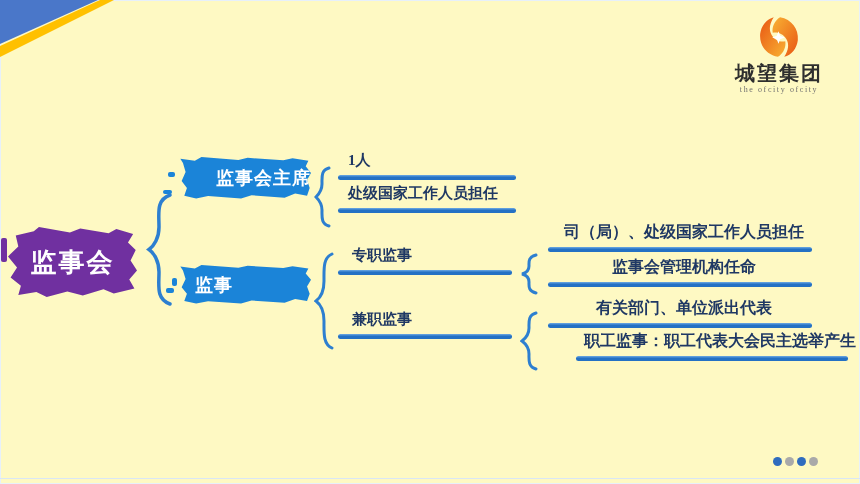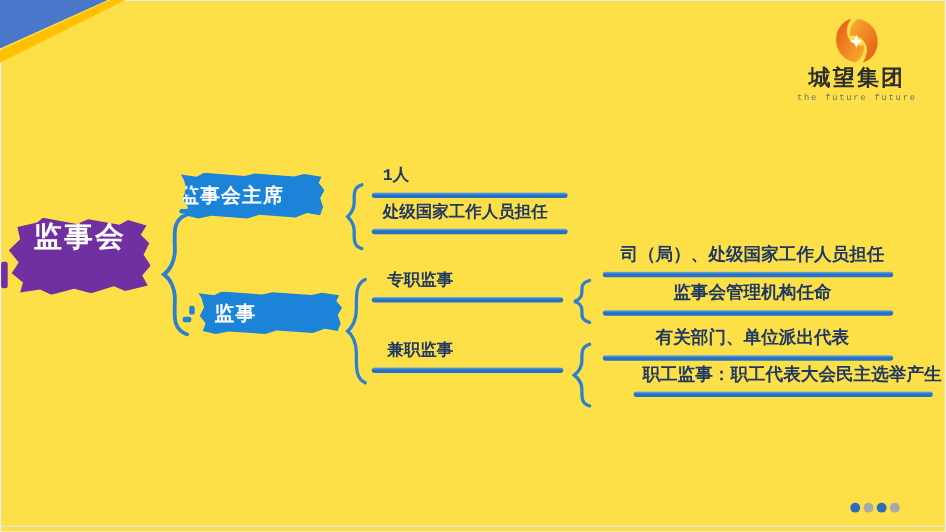--- a/index.html
+++ b/index.html
@@ -1,42 +1,42 @@
 <!DOCTYPE html>
 <html style="--accent-blue: #1b84d8; --brace-blue: #2d7fd0; --underline-blue: #2471c4; --underline-blue-light: #6fabe4; --purple: #7030a0; --navy-text: #1f3864; --corner-blue: #4a77c9; --corner-yellow: #ffc000; --logo-orange: #f9b233; --logo-orange-deep: #e85513; --logo-text: #2e2e2e; --dot-active: #2f6cbe; --dot-inactive: #a9a9a9;"><head>
 <meta charset="utf-8">
 <style>
   html,body{margin:0;padding:0;background:#fff;}
   .slide{
-    position:relative;width:860px;height:484px;overflow:hidden;background:#fde047;
-    font-family:Liberation Mono, monospace;
+    position:relative;width:860px;height:484px;overflow:hidden;background:#fef9c3;
+    font-family:Liberation Serif, serif;
     box-shadow:inset 0 0 0 1px #e7f0fa;
   }
   
   .corner{position:absolute;left:0;top:0;}
   .corner .tri{fill:var(--corner-blue);}
   .corner .stripe{fill:var(--corner-yellow);}
   
   .logo{position:absolute;left:718px;top:14px;width:122px;text-align:center;}
   .logo-icon{display:block;margin:0 auto 2px auto;}
   .logo-name{font-size:20px;font-weight:bold;color:var(--logo-text);letter-spacing:2px;line-height:22px;}
   .logo-tagline{font-size:8px;color:#6f6f6f;letter-spacing:1.6px;margin-top:1px;}
   
   .root-box{
-    position:absolute;left:8px;top:198px;width:129px;height:70px;
-    background:var(--purple);display:flex;justify-content:center;
+    position:absolute;left:8px;top:227px;width:129px;height:70px;
+    background:var(--purple);display:flex;align-items:center;justify-content:center;
     clip-path:polygon(6% 12%,20% 6%,24% 0%,48% 8%,56% 2%,78% 9%,84% 3%,97% 10%,93% 22%,99% 33%,95% 48%,100% 62%,94% 75%,98% 88%,82% 95%,74% 89%,58% 98%,46% 92%,30% 100%,22% 93%,8% 97%,10% 84%,2% 72%,7% 58%,0% 42%,8% 28%);
   }
   .root-box span{color:#fff;font-size:26px;font-weight:bold;letter-spacing:2px;}
   .node-box{
     position:absolute;background:var(--accent-blue);display:flex;align-items:center;
     clip-path:polygon(3% 14%,1% 4%,12% 9%,17% 0%,45% 7%,52% 2%,79% 8%,86% 3%,98% 9%,96% 22%,100% 38%,97% 55%,99% 74%,97% 92%,88% 87%,80% 97%,55% 91%,47% 99%,22% 93%,13% 99%,4% 92%,6% 74%,2% 57%,5% 36%);
   }
   .node-box span{color:#fff;font-size:18px;font-weight:bold;letter-spacing:1px;}
-  .box-chairman{left:163px;top:157px;width:132px;height:42px;justify-content:flex-start;}
+  .box-chairman{left:179px;top:157px;width:132px;height:42px;justify-content:flex-end;}
   .box-supervisor{left:179px;top:265px;width:132px;height:39px;padding-left:0;text-align:center;}
   .box-supervisor span{margin-left:16px;}
   .brush-mark{position:absolute;border-radius:2px;}
   .mark-purple{background:var(--purple);}
   .mark-blue{background:var(--accent-blue);}
   
   .brace{position:absolute;}
   .brace path{fill:none;stroke:var(--brace-blue);stroke-linecap:round;}
   
   .leaf{position:absolute;}
@@ -78,21 +78,21 @@
         <linearGradient id="gradL" x1="1" y1="1" x2="0" y2="0">
           <stop offset="0" style="stop-color:var(--logo-orange)"></stop>
           <stop offset="1" style="stop-color:var(--logo-orange-deep)"></stop>
         </linearGradient>
       </defs>
       <path fill="url(#gradR)" d="M23,3 C34,5 41,14 40,25 C39,33 34,39 27,41 C31,35 32,29 29,24 C26,19 21,17 16,18 C15,12 18,6 23,3 Z"></path>
       <path fill="url(#gradL)" d="M21,41 C10,39 3,30 4,19 C5,11 10,5 17,3 C13,9 12,15 15,20 C18,25 23,27 28,26 C29,32 26,38 21,41 Z"></path>
       <path fill="#ffffff" transform="translate(21.5,22.5)" d="M0,-6 L1.6,-1.6 L6,0 L1.6,1.6 L0,6 L-1.6,1.6 L-6,0 L-1.6,-1.6 Z"></path>
     </svg>
     <div class="logo-name">城望集团</div>
-    <div class="logo-tagline">the  future  future</div>
+    <div class="logo-tagline">the  ofcity  ofcity</div>
   </div>
 
   <div class="root-box">
     <span>监事会</span>
   </div>
   <div class="brush-mark mark-purple" style="left:1px;top:238px;width:6px;height:24px;"></div>
 
   <svg class="brace" style="left:146px;top:193px;" width="28" height="113" viewBox="0 0 28 113">
     <path stroke-width="3.5" d="M24,2 C10,7 13,20 13,34 C13,45 8,53 3,56.5 C8,60 13,68 13,79 C13,93 10,106 24,111"></path>
   </svg>

